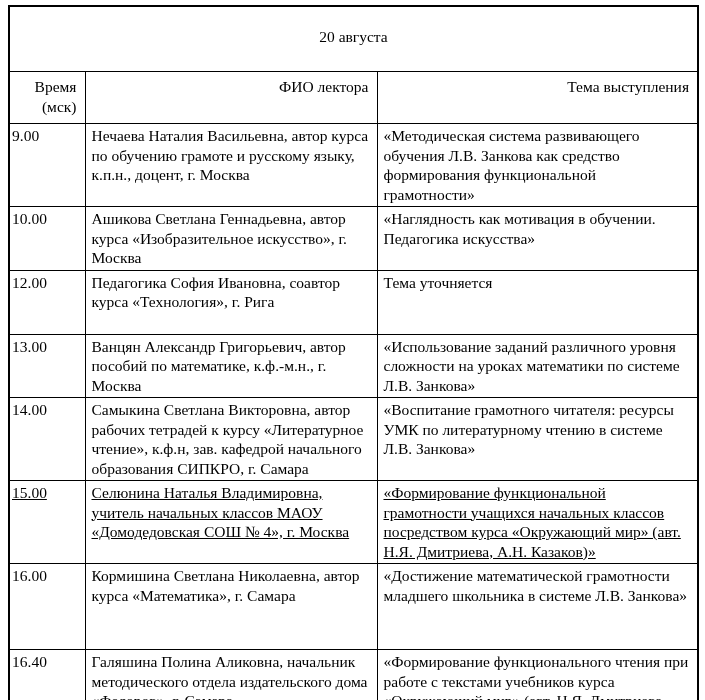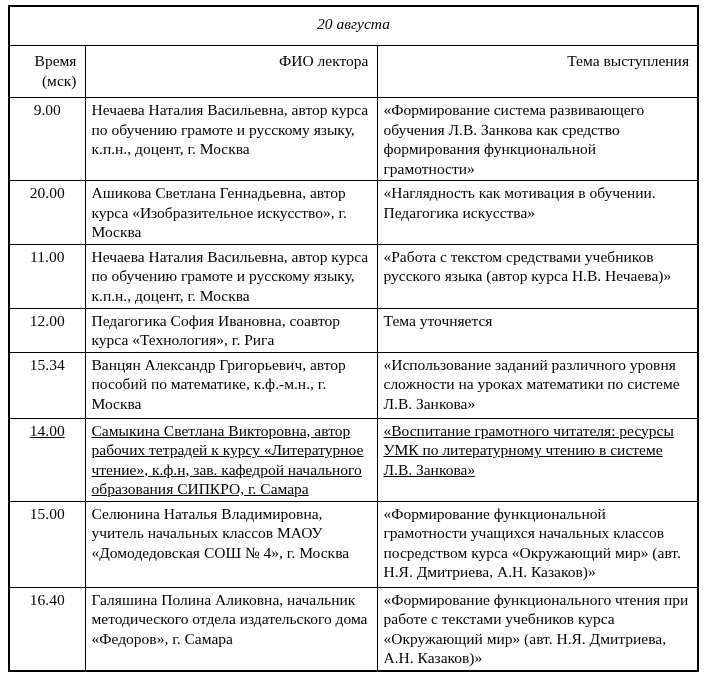--- a/index.html
+++ b/index.html
@@ -30,30 +30,28 @@
   td, th {
     border: 1px solid #000000;
     vertical-align: top;
     padding: 2px 8px 2px 6px;
     font-weight: normal;
     overflow: hidden;
   }
   td.date-header {
     text-align: center;
     height: 24px;
-    padding: 7px;
-    font-style: italic;
+    padding: 20px;
   }
   tr.colhead th {
     text-align: right;
     height: 44px;
     padding-top: 5px;
   }
   td.time {
-    text-align: center;
     padding-left: 2px;
     padding-right: 2px;
   }
   
   tbody#rows tr:nth-child(1) { height: 83px; }
   tbody#rows tr:nth-child(2) { height: 62px; }
   tbody#rows tr:nth-child(3) { height: 64px; }
   tbody#rows tr:nth-child(4) { height: 40px; padding-left: 28px; }
   tbody#rows tr:nth-child(5) { height: 66px; }
   tbody#rows tr:nth-child(6) { height: 71px; text-decoration: underline; }
@@ -78,52 +76,52 @@
       <tr class="colhead">
         <th>Время (мск)</th>
         <th>ФИО лектора</th>
         <th>Тема выступления</th>
       </tr>
     </thead>
     <tbody id="rows">
         <tr>
           <td class="time">9.00</td>
           <td>Нечаева Наталия Васильевна, автор курса по обучению грамоте и русскому языку, к.п.н., доцент, г. Москва</td>
-          <td>«Формирование система развивающего обучения Л.В. Занкова как средство формирования функциональной грамотности»</td>
+          <td>«Методическая система развивающего обучения Л.В. Занкова как средство формирования функциональной грамотности»</td>
         </tr>
         <tr>
-          <td class="time">20.00</td>
+          <td class="time">10.00</td>
           <td>Ашикова Светлана Геннадьевна, автор курса «Изобразительное искусство», г. Москва</td>
           <td>«Наглядность как мотивация в обучении. Педагогика искусства»</td>
-        </tr>
-        <tr>
-          <td class="time">11.00</td>
-          <td>Нечаева Наталия Васильевна, автор курса по обучению грамоте и русскому языку, к.п.н., доцент, г. Москва</td>
-          <td>«Работа с текстом средствами учебников русского языка (автор курса Н.В. Нечаева)»</td>
         </tr>
         <tr>
           <td class="time">12.00</td>
           <td>Педагогика София Ивановна, соавтор курса «Технология», г. Рига</td>
           <td>Тема уточняется</td>
         </tr>
         <tr>
-          <td class="time">15.34</td>
+          <td class="time">13.00</td>
           <td>Ванцян Александр Григорьевич, автор пособий по математике, к.ф.-м.н., г. Москва</td>
           <td>«Использование заданий различного уровня сложности на уроках математики по системе Л.В. Занкова»</td>
         </tr>
         <tr>
           <td class="time">14.00</td>
           <td>Самыкина Светлана Викторовна, автор рабочих тетрадей к курсу «Литературное чтение», к.ф.н, зав. кафедрой начального образования СИПКРО, г. Самара</td>
           <td>«Воспитание грамотного читателя: ресурсы УМК по литературному чтению в системе Л.В. Занкова»</td>
         </tr>
         <tr>
           <td class="time">15.00</td>
           <td>Селюнина Наталья Владимировна, учитель начальных классов МАОУ «Домодедовская СОШ № 4», г. Москва</td>
           <td>«Формирование функциональной грамотности учащихся начальных классов посредством курса «Окружающий мир» (авт. Н.Я. Дмитриева, А.Н. Казаков)»</td>
         </tr>
         <tr>
+          <td class="time">16.00</td>
+          <td>Кормишина Светлана Николаевна, автор курса «Математика», г. Самара</td>
+          <td>«Достижение математической грамотности младшего школьника в системе Л.В. Занкова»</td>
+        </tr>
+        <tr>
           <td class="time">16.40</td>
           <td>Галяшина Полина Аликовна, начальник методического отдела издательского дома «Федоров», г. Самара</td>
           <td>«Формирование функционального чтения при работе с текстами учебников курса «Окружающий мир» (авт. Н.Я. Дмитриева, А.Н. Казаков)»</td>
         </tr>
       </tbody>
   </table>
 </div>
 
 </body></html>

